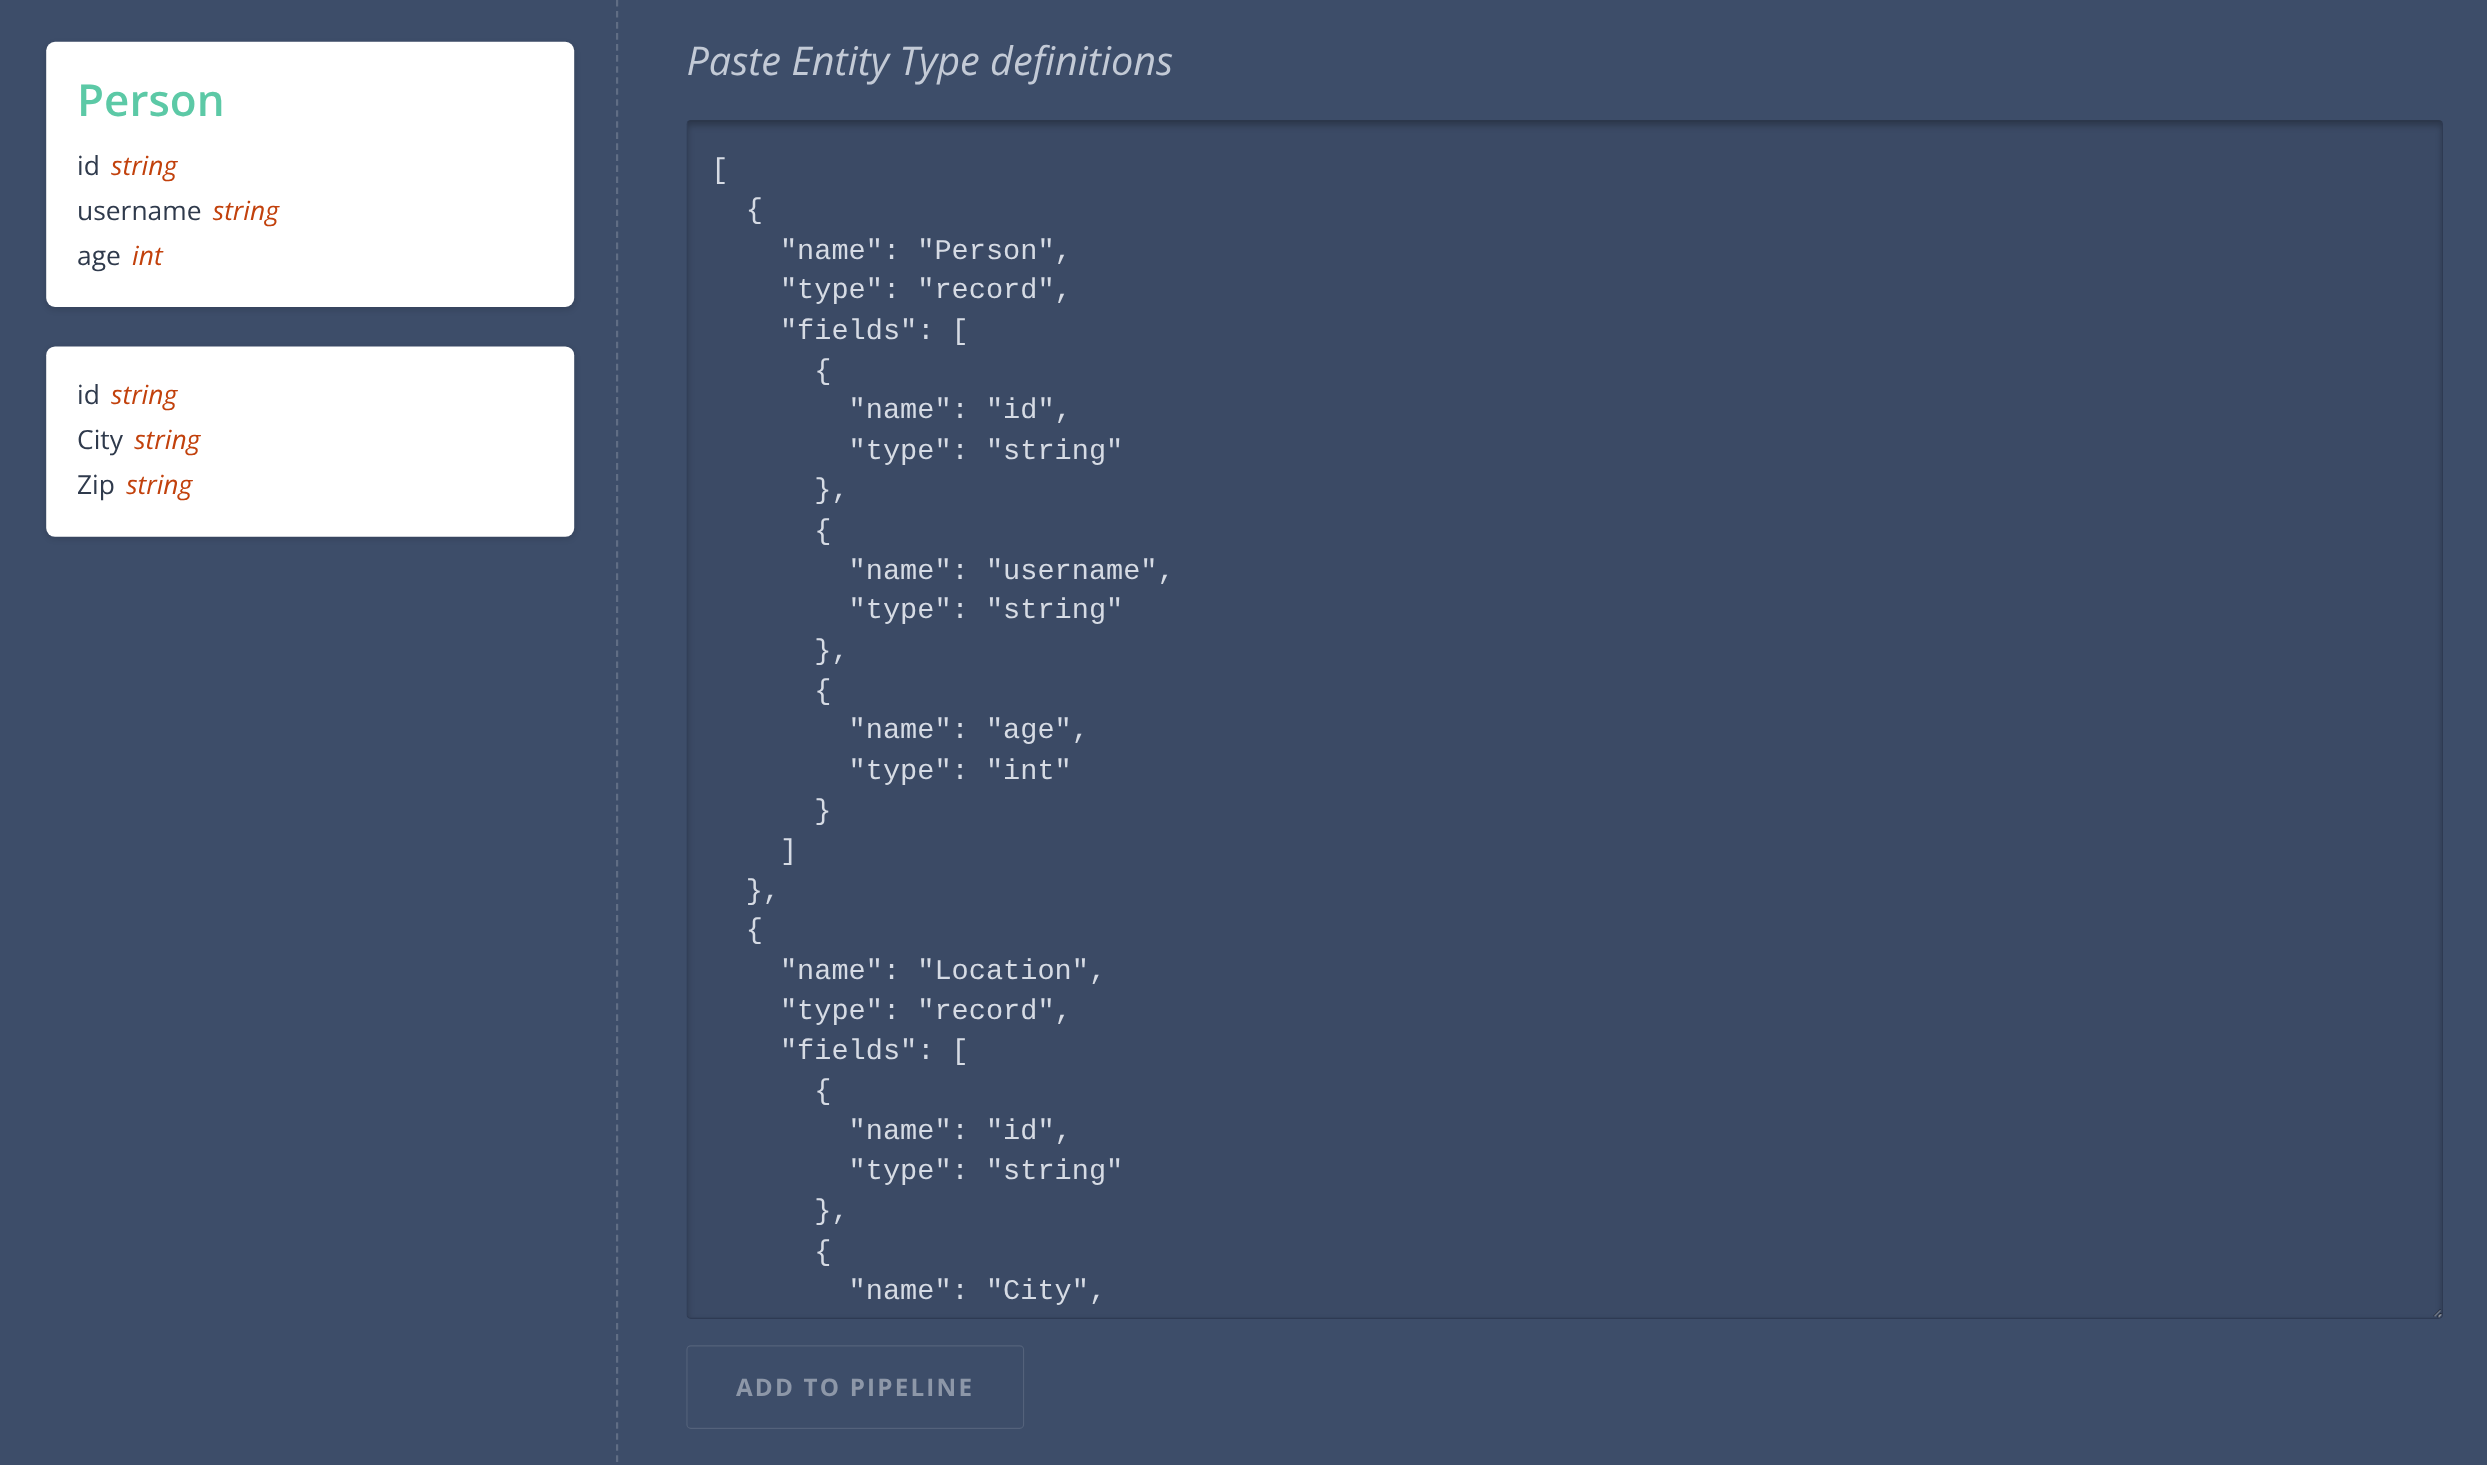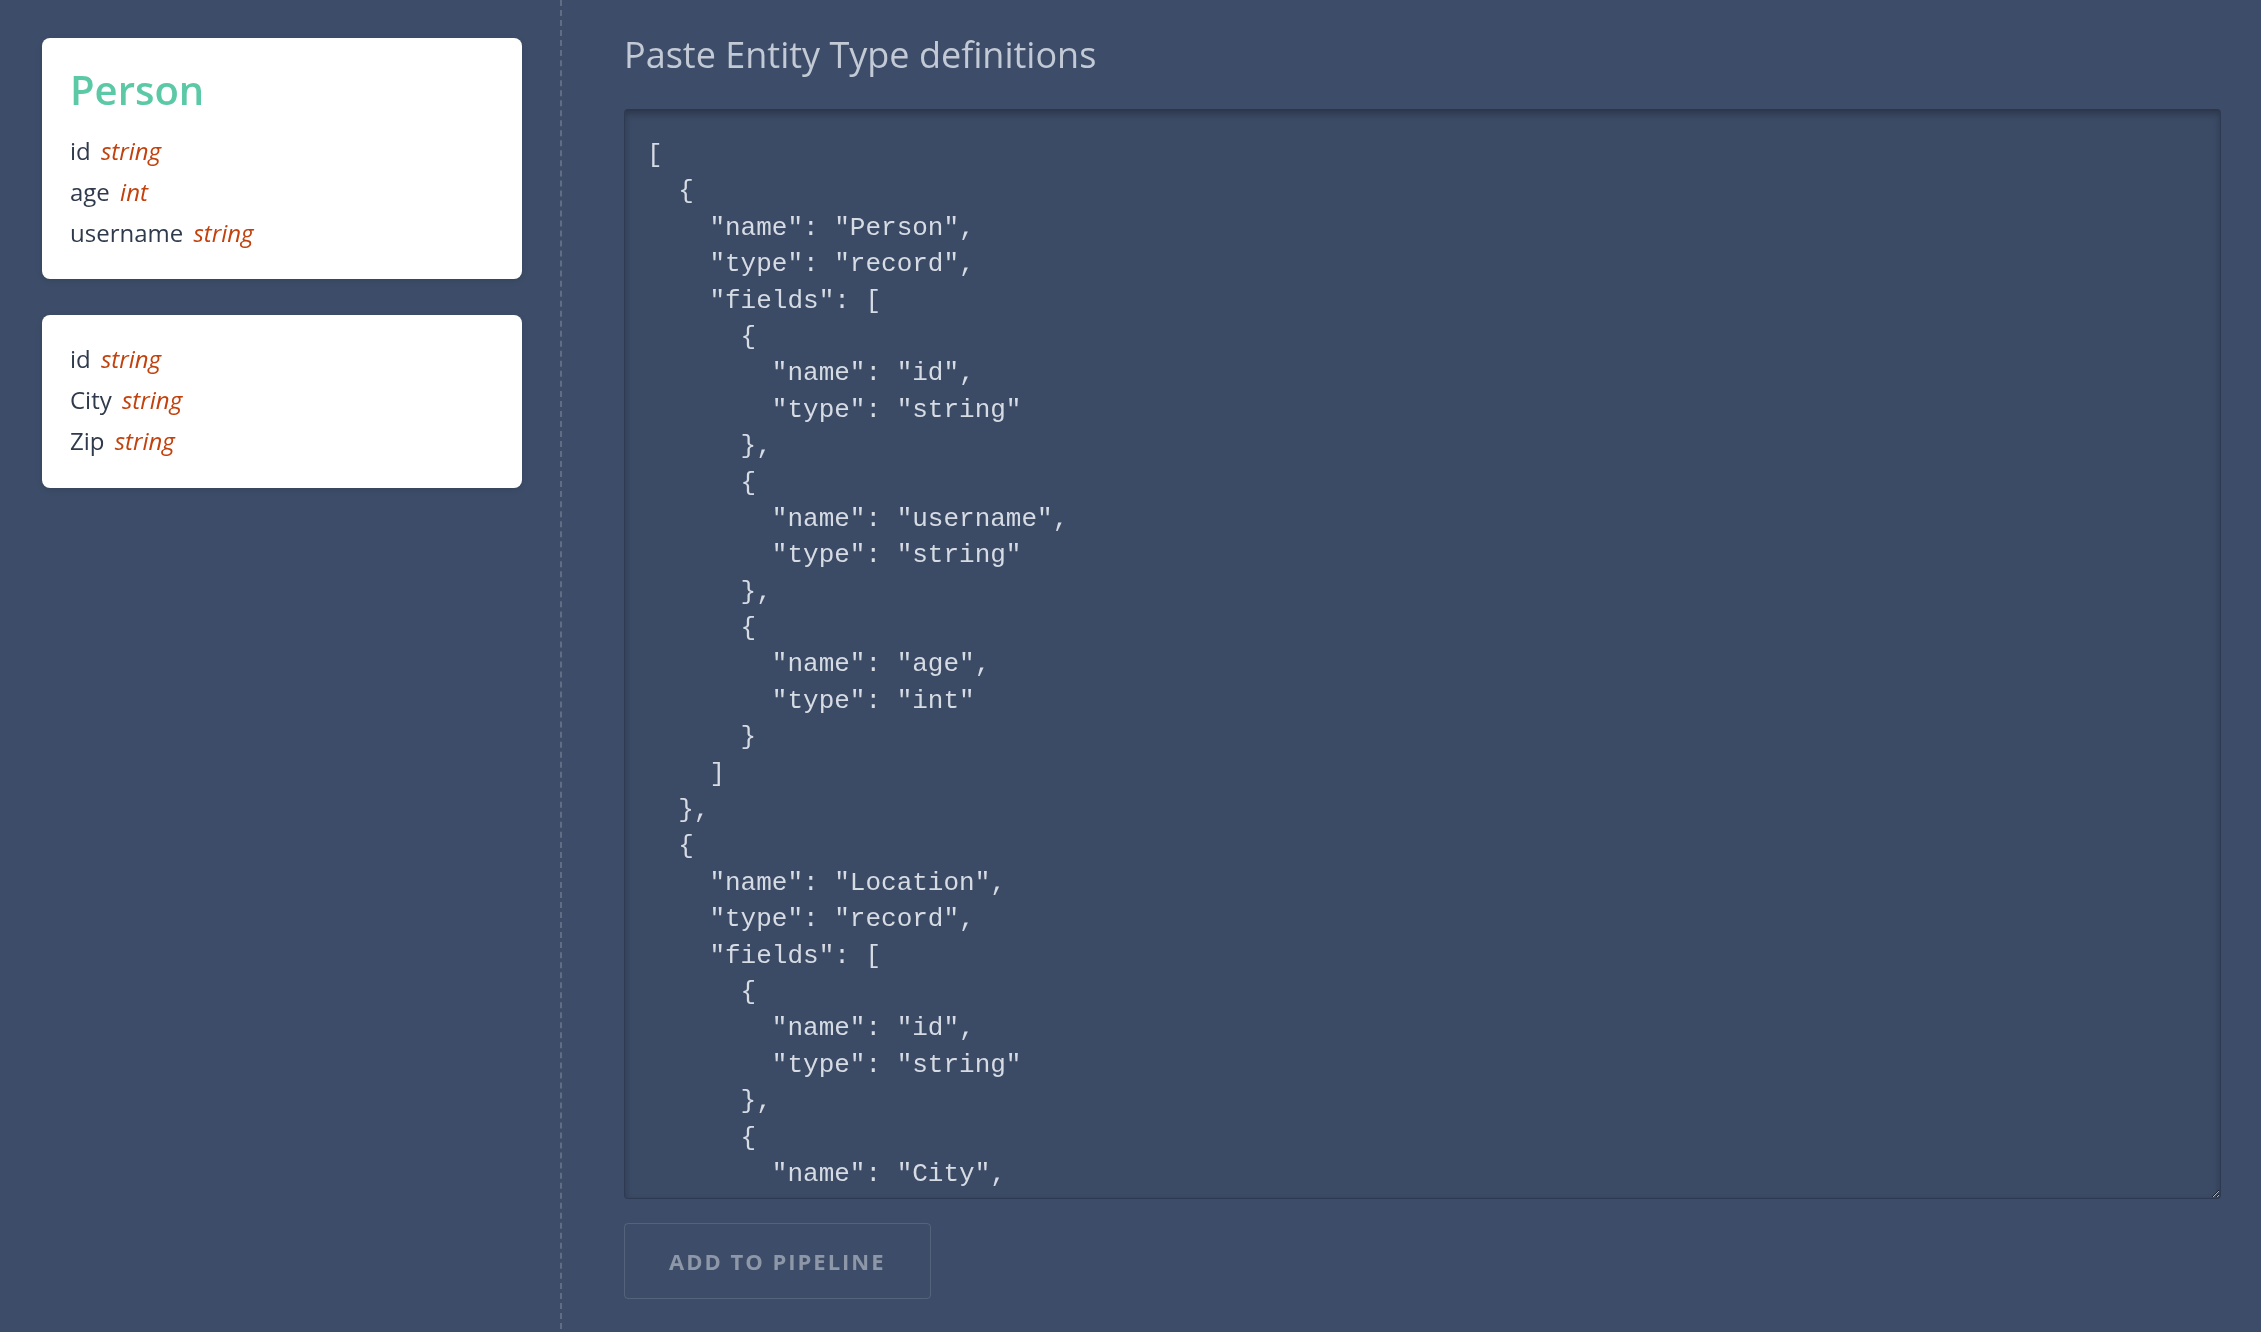--- a/index.html
+++ b/index.html
@@ -53,20 +53,21 @@
       padding: 30px 40px 40px 62px;
       display: flex;
       flex-direction: column;
     }
 
     .page-title {
       color: #c3cad6;
       font-size: 36px;
       font-weight: 400;
       margin-bottom: 30px;
+      font-style: italic;
     }
 
     .code-area {
       width: 100%;
       height: 1090px;
       background: #3b4a65;
       border: 1px solid #2e3a52;
       border-top: 2px solid rgba(0,0,0,.25);
       border-radius: 4px;
       color: #d6dbe4;
@@ -96,22 +97,22 @@
       font-family: inherit;
     }
   </style>
 </head>
 <body>
 
 <aside class="sidebar" id="sidebar">
     <div class="card">
       <div class="card-title teal">Person</div>
       <div class="field-row"><span class="fname">id</span> <span class="ftype">string</span></div>
+      <div class="field-row"><span class="fname">username</span> <span class="ftype">string</span></div>
       <div class="field-row"><span class="fname">age</span> <span class="ftype">int</span></div>
-      <div class="field-row"><span class="fname">username</span> <span class="ftype">string</span></div>
     </div>
     <div class="card">
       <div class="field-row"><span class="fname">id</span> <span class="ftype">string</span></div>
       <div class="field-row"><span class="fname">City</span> <span class="ftype">string</span></div>
       <div class="field-row"><span class="fname">Zip</span> <span class="ftype">string</span></div>
     </div>
   </aside>
 
 <div class="divider"></div>
 

